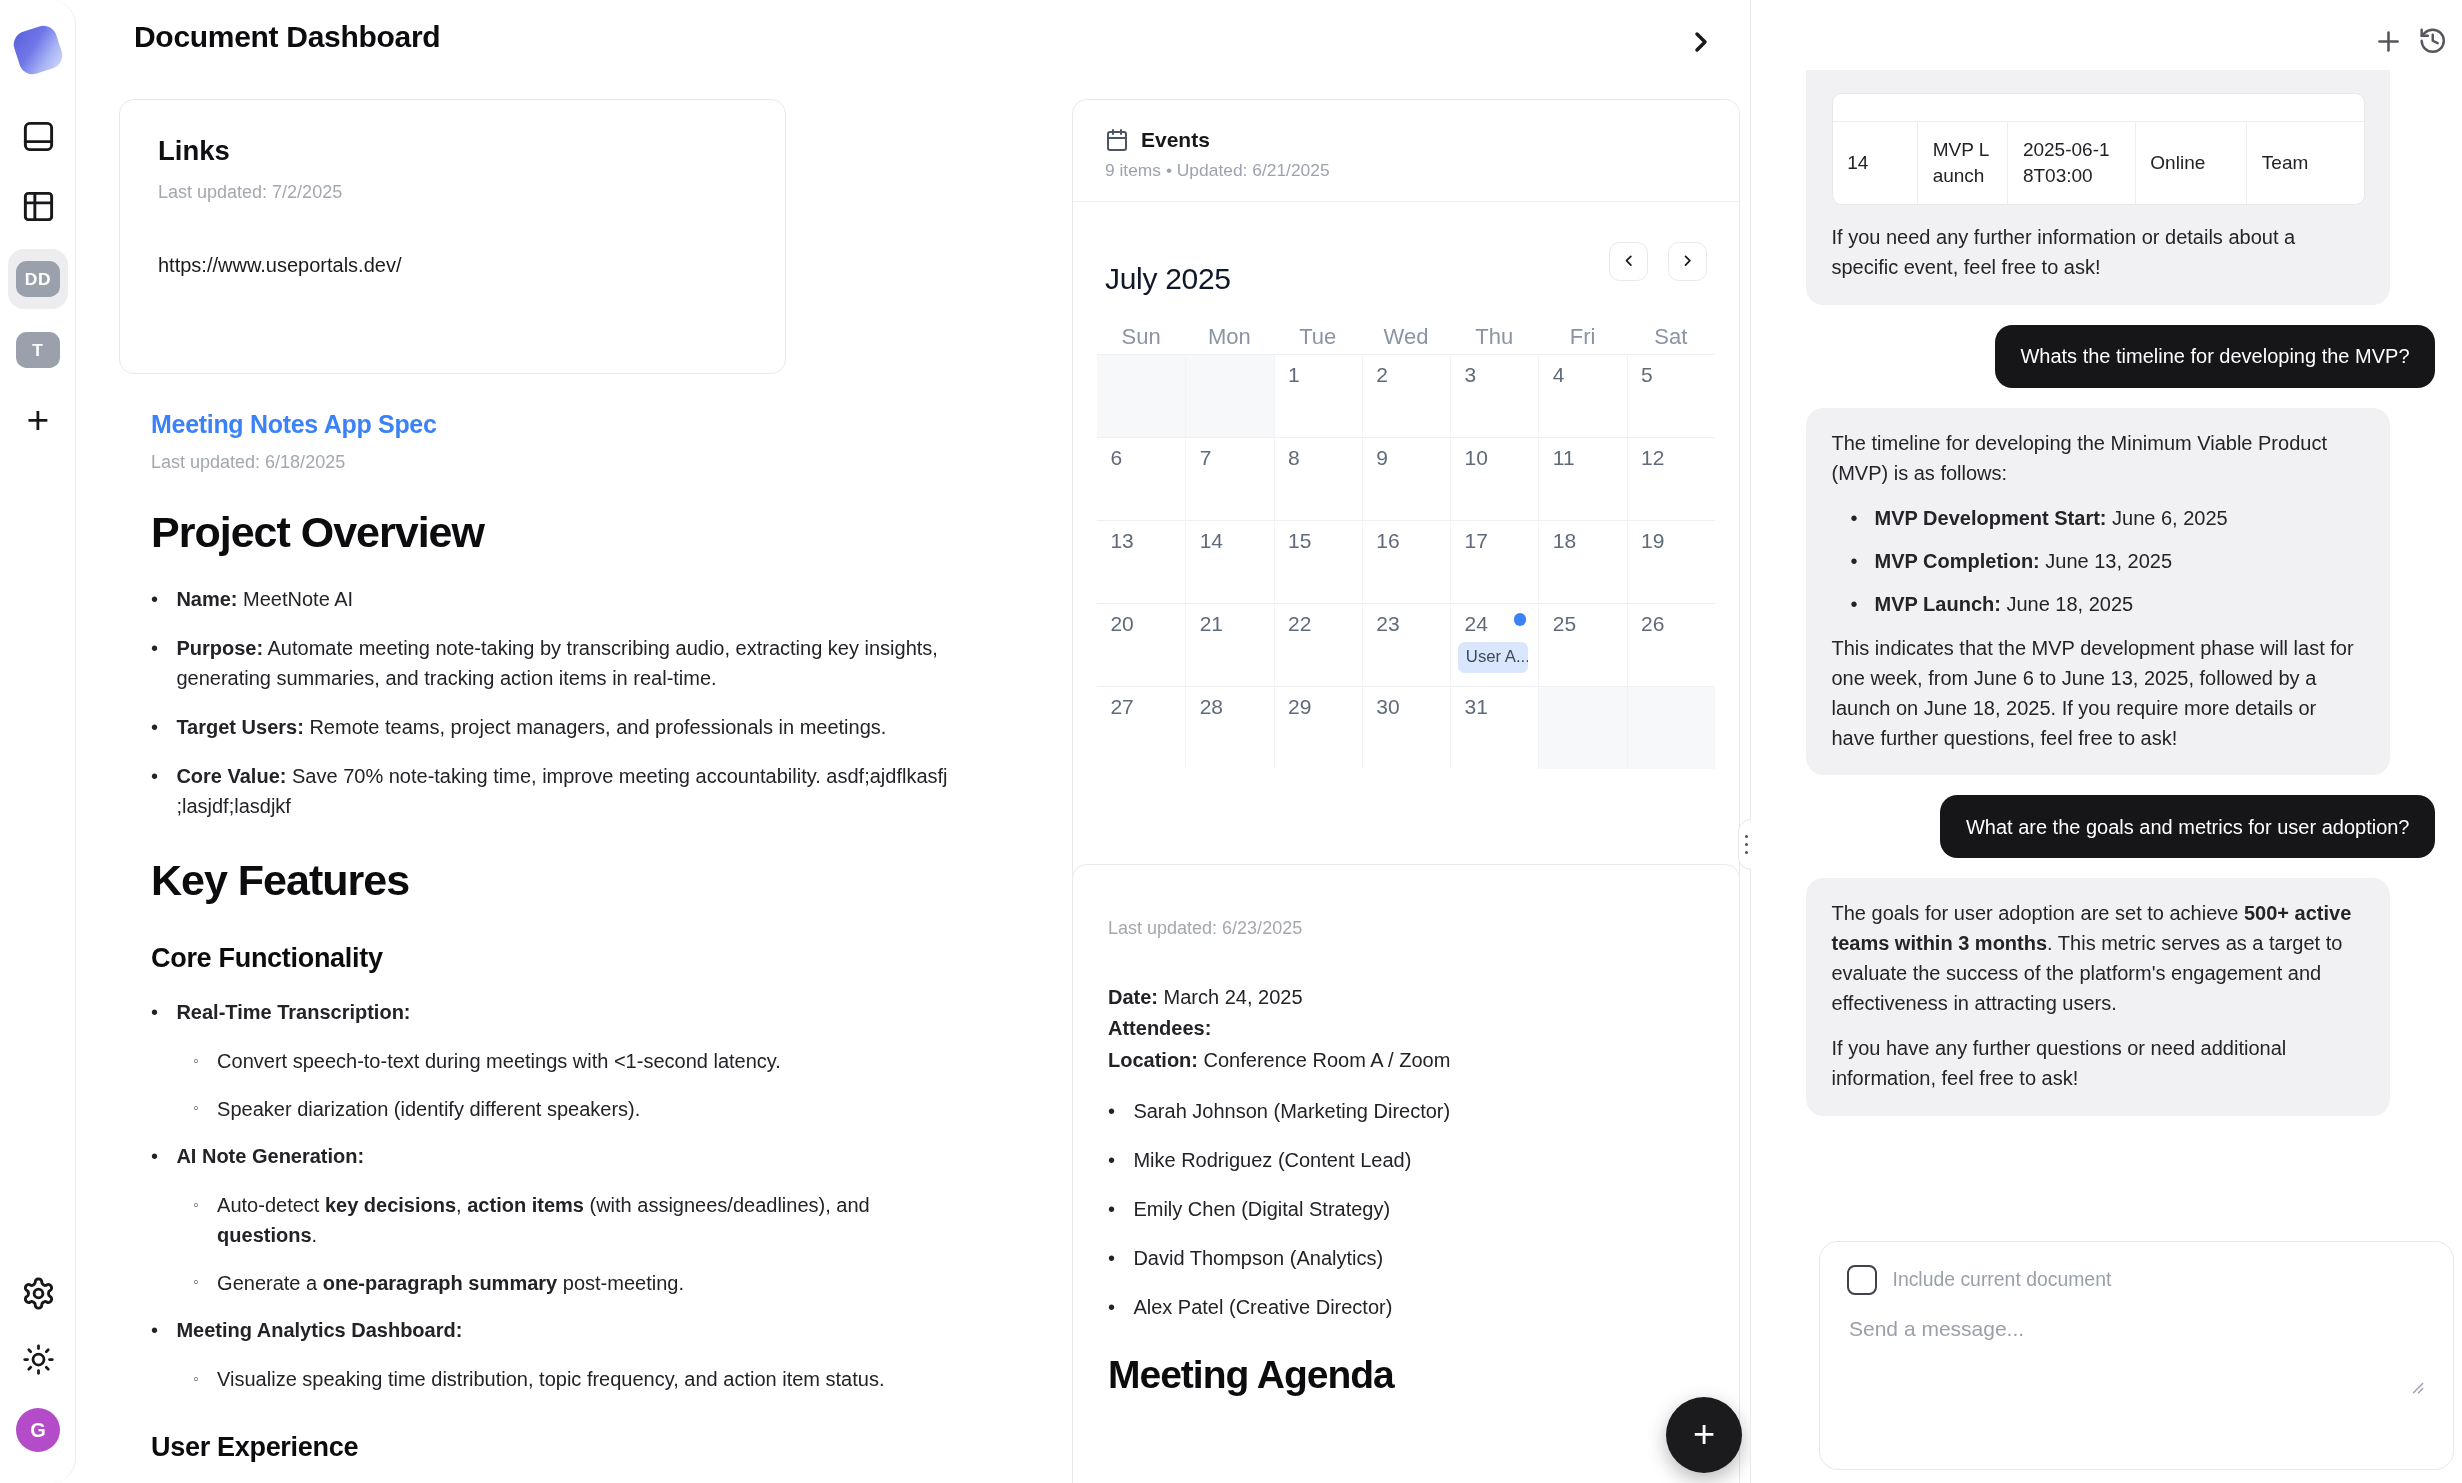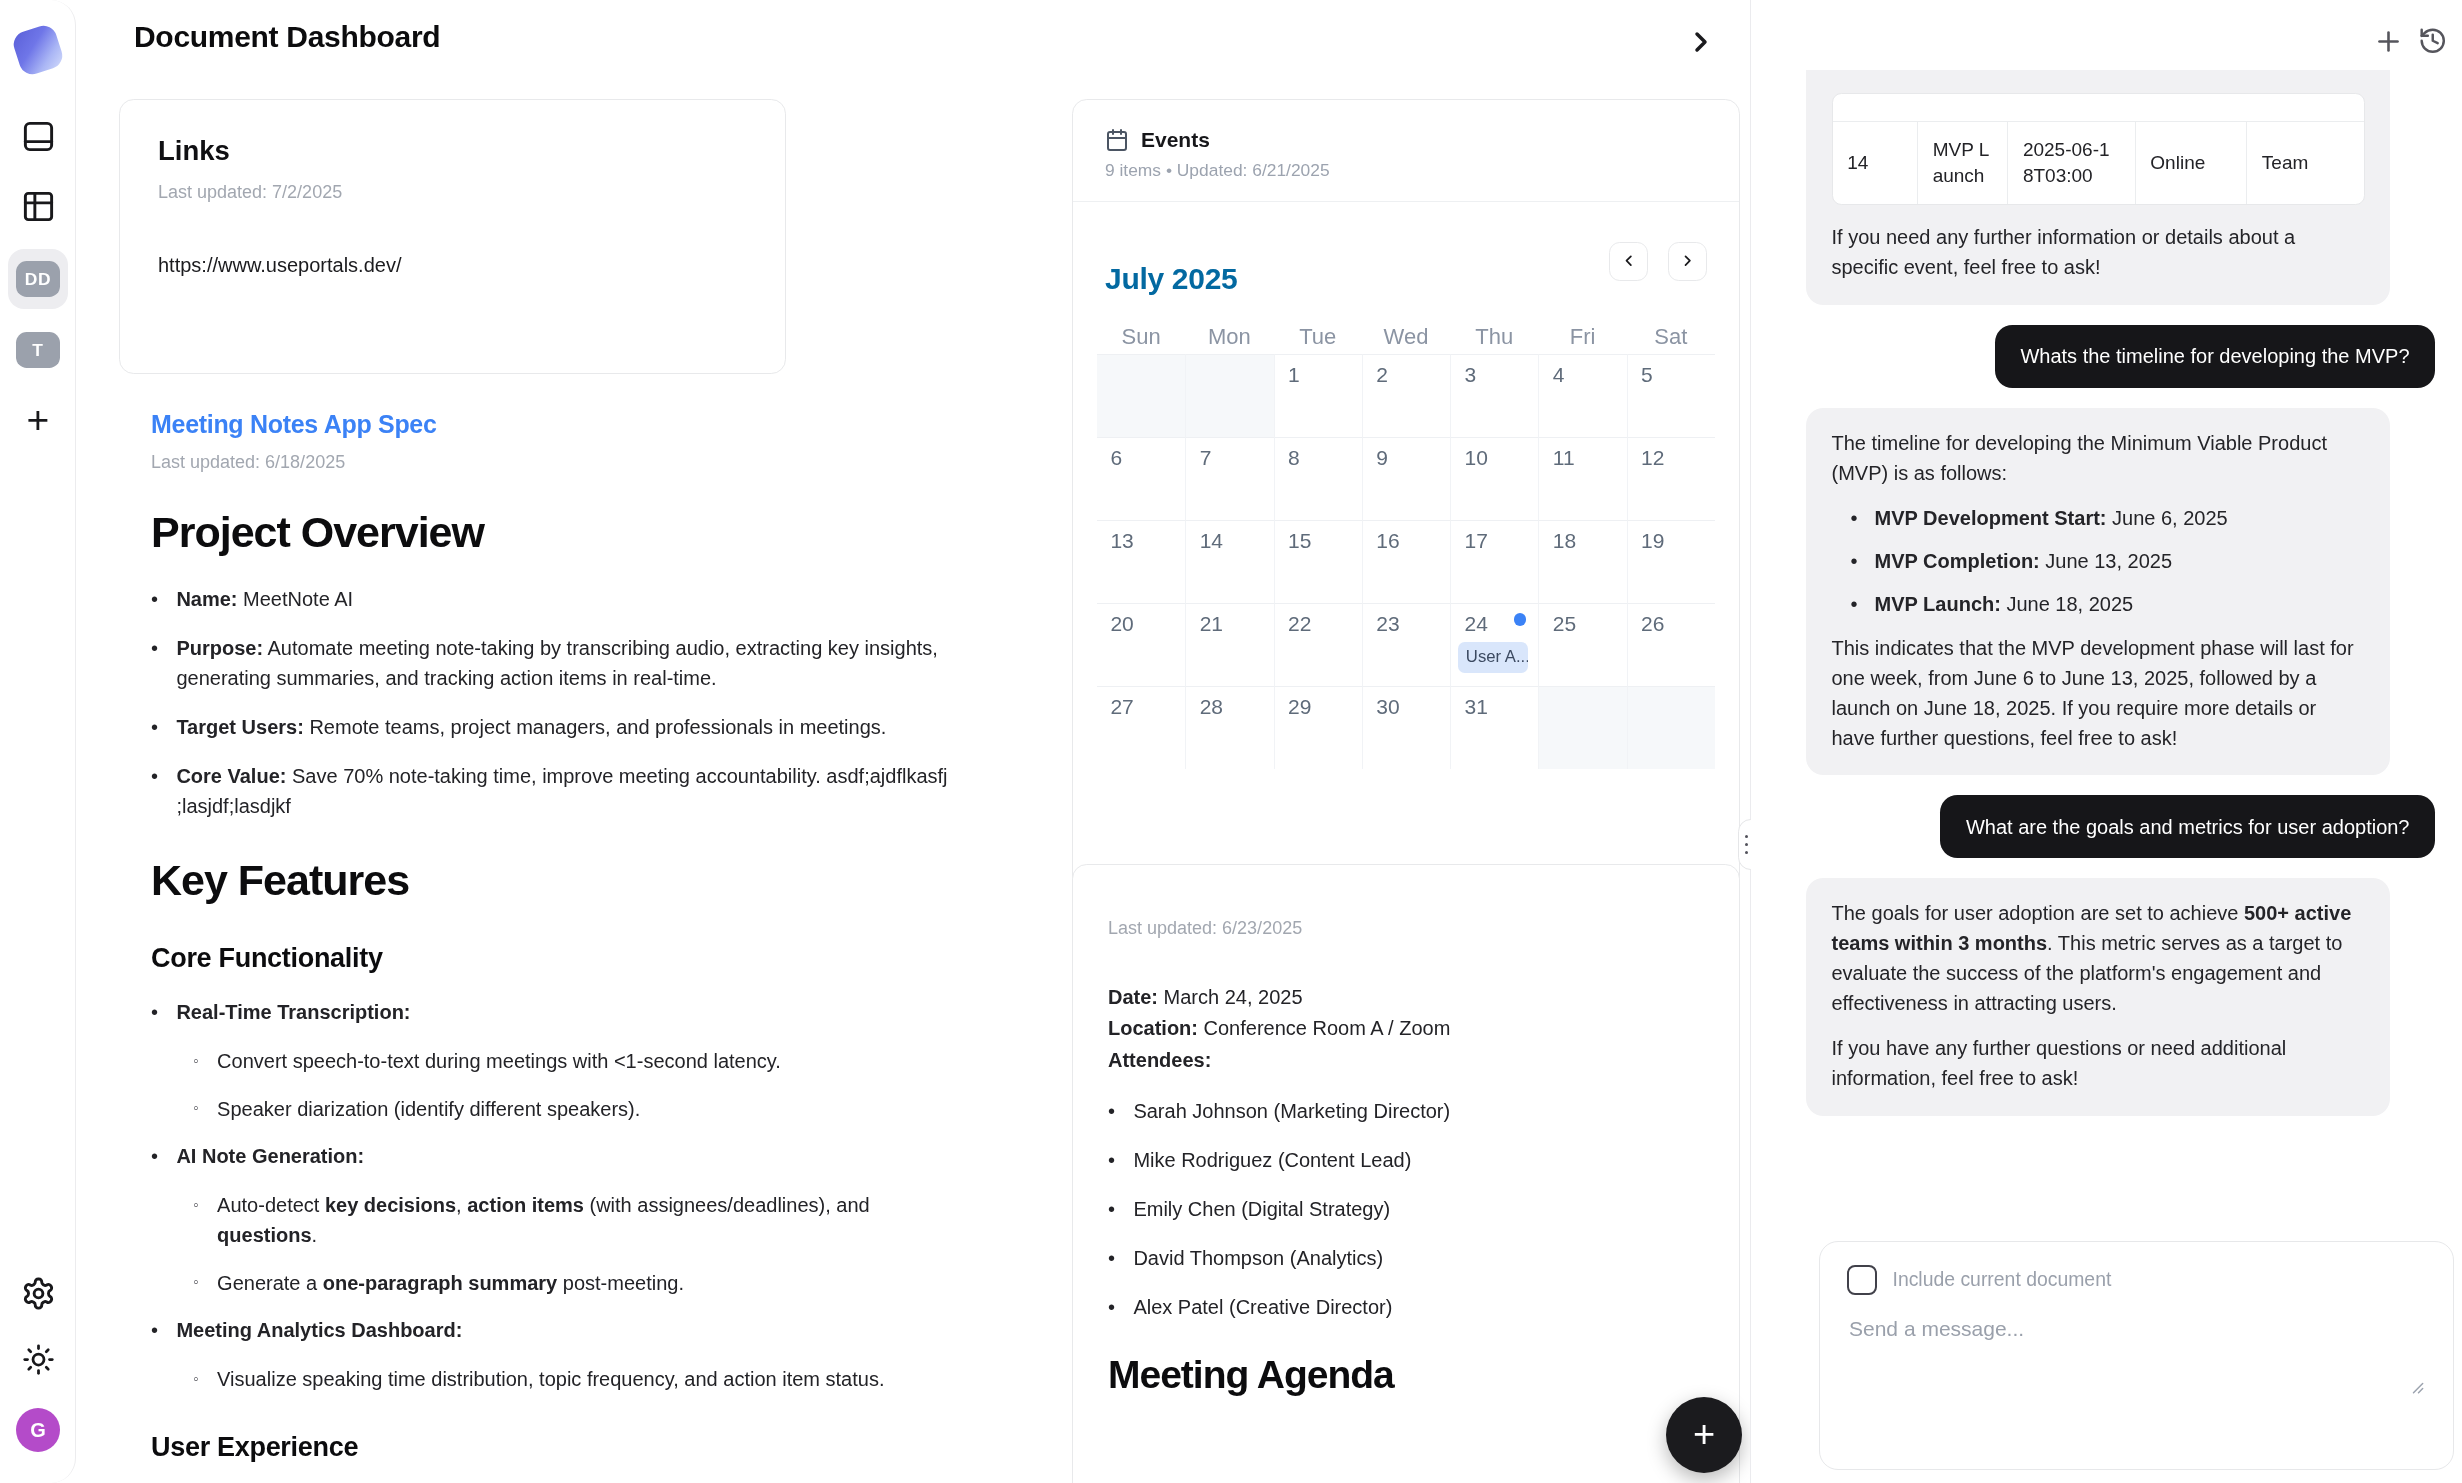--- a/index.html
+++ b/index.html
@@ -42,21 +42,21 @@
   .srow{display:flex;gap:14.7px;margin:0 0 17.4px 42px;font-size:20px;line-height:1.5;color:#232327;}
   .odot{flex:0 0 9.4px;color:#55555c;font-size:16px;padding-top:2.7px;}
 
   
   .events-card{position:absolute;left:1072px;top:99px;width:668px;height:857px;overflow:hidden;}
   .ev-head{padding:28px 32px 20px;border-bottom:1.3px solid #eef0f2;}
   .ev-title-row{display:flex;align-items:center;gap:12px;font-size:21px;font-weight:600;color:#17171a;}
   .ev-meta{margin-top:8px;font-size:17.4px;color:#9ca3af;}
   .ev-body{padding:20px 24px;}
   .month-row{display:flex;align-items:center;justify-content:space-between;padding:4px 8px 0;}
-  .month-label{font-size:30px;font-weight:700;letter-spacing:-0.3px;color:#0369a1;margin-top:36px;}
+  .month-label{font-size:30px;font-weight:400;letter-spacing:-0.3px;color:#0f172a;margin-top:36px;}
   .nav-btns{display:flex;gap:20px;}
   .nav-btn{width:39px;height:39px;border:1.3px solid #e8e9eb;border-radius:10.7px;background:#fff;display:flex;align-items:center;justify-content:center;}
   .cal-head{display:grid;grid-template-columns:repeat(7,1fr);margin-top:23px;}
   .cal-dow{height:35px;display:flex;align-items:center;justify-content:center;font-size:22px;color:#8b94a3;}
   .cal-grid{display:grid;grid-template-columns:repeat(7,1fr);}
   .cell{position:relative;height:83px;border-top:1.3px solid #eef0f3;padding:8px 0 0 13.4px;}
   .cell + .cell{border-left:0.7px solid #f1f3f6;}
   .cell.c0{border-left:none;}
   .cell.empty{background:#f6f8fa;}
   .cell .num{font-size:21px;color:#5f6b7a;}
@@ -410,22 +410,22 @@
         <div class="cell empty"></div>
         <div class="cell empty"></div>
       </div>
   </div>
 </div>
 
 <div class="card meeting-card">
   <div class="updated">Last updated: 6/23/2025</div>
   <div class="meta-block" id="meeting-meta">
       <div><span class="b">Date:</span><span> March 24, 2025</span></div>
+      <div><span class="b">Attendees:</span></div>
       <div><span class="b">Location:</span><span> Conference Room A / Zoom</span></div>
-      <div><span class="b">Attendees:</span></div>
     </div>
   <div class="att-list" id="attendee-list">
       <div class="brow">
         <div class="bdot">•</div>
         <div class="btxt"><span>Sarah Johnson (Marketing Director)</span></div>
       </div>
       <div class="brow">
         <div class="bdot">•</div>
         <div class="btxt"><span>Mike Rodriguez (Content Lead)</span></div>
       </div>

